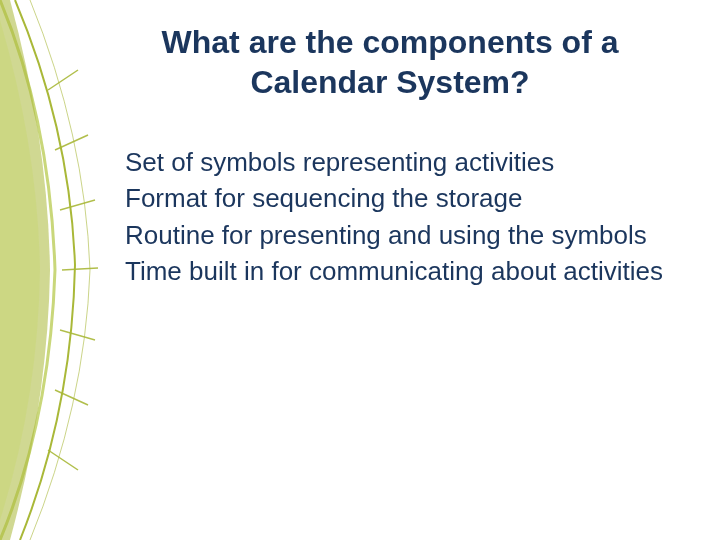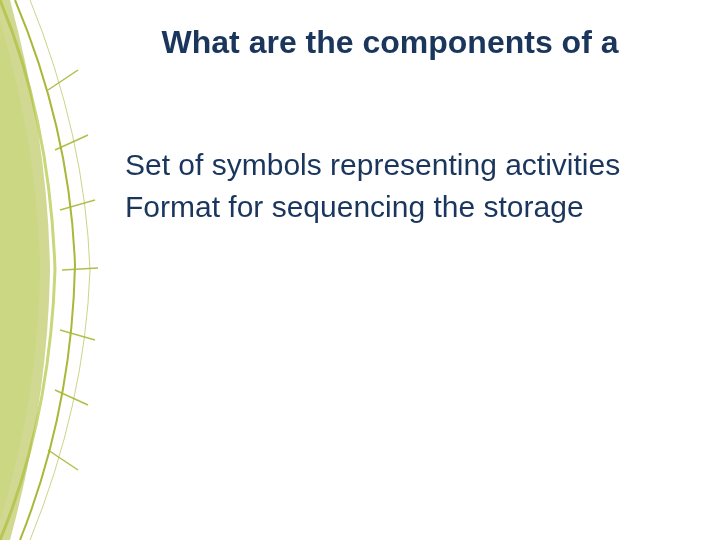--- a/index.html
+++ b/index.html
@@ -32,21 +32,21 @@
     font-size: 32px;
     font-weight: bold;
     color: #1b365d;
     line-height: 1.25;
   }
   .body-text {
     position: absolute;
     top: 145px;
     left: 125px;
     right: 45px;
-    font-size: 30px;
+    font-size: 26px;
     color: #1b365d;
     line-height: 1.32;
   }
   .body-text .item {
     padding-left: 18px;
     text-indent: -18px;
     margin-bottom: 2px;
   }
   .page-num {
     position: absolute;
@@ -75,21 +75,24 @@
       <line x1="62" y1="270" x2="98" y2="268"></line>
       <line x1="60" y1="330" x2="95" y2="340"></line>
       <line x1="55" y1="390" x2="88" y2="405"></line>
       <line x1="48" y1="450" x2="78" y2="470"></line>
     </g>
     <path d="M 30 0 Q 85 135 90 270 Q 85 405 30 540" fill="none" stroke="#a9b838" stroke-width="1" opacity="0.6"></path>
   </svg>
 
   <div class="title">
     <span>What are the components of a</span><br>
+    <span>Calendar System?</span>
   </div>
 
   <div class="body-text">
     <div class="item">Set of symbols representing activities</div>
     <div class="item">Format for sequencing the storage</div>
+    <div class="item">Routine for presenting and using the symbols</div>
+    <div class="item">Time built in for communicating about activities</div>
   </div>
 
 
 </div>
 
 </body></html>

